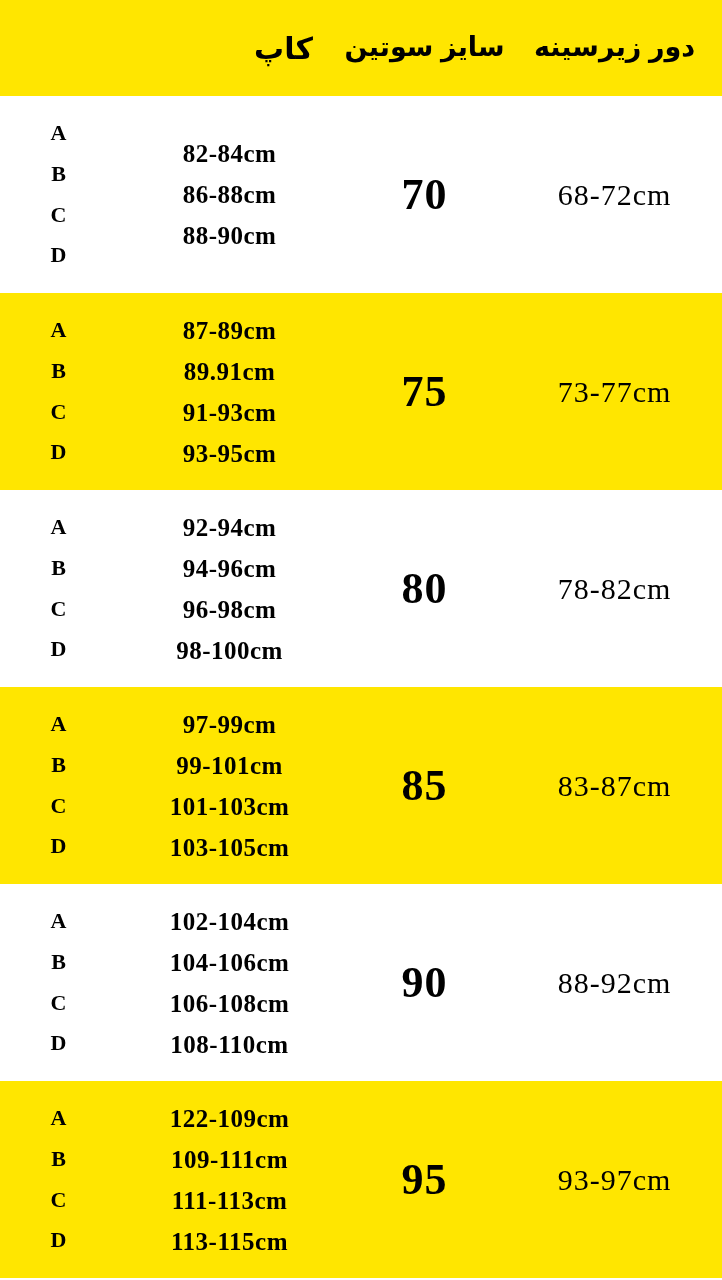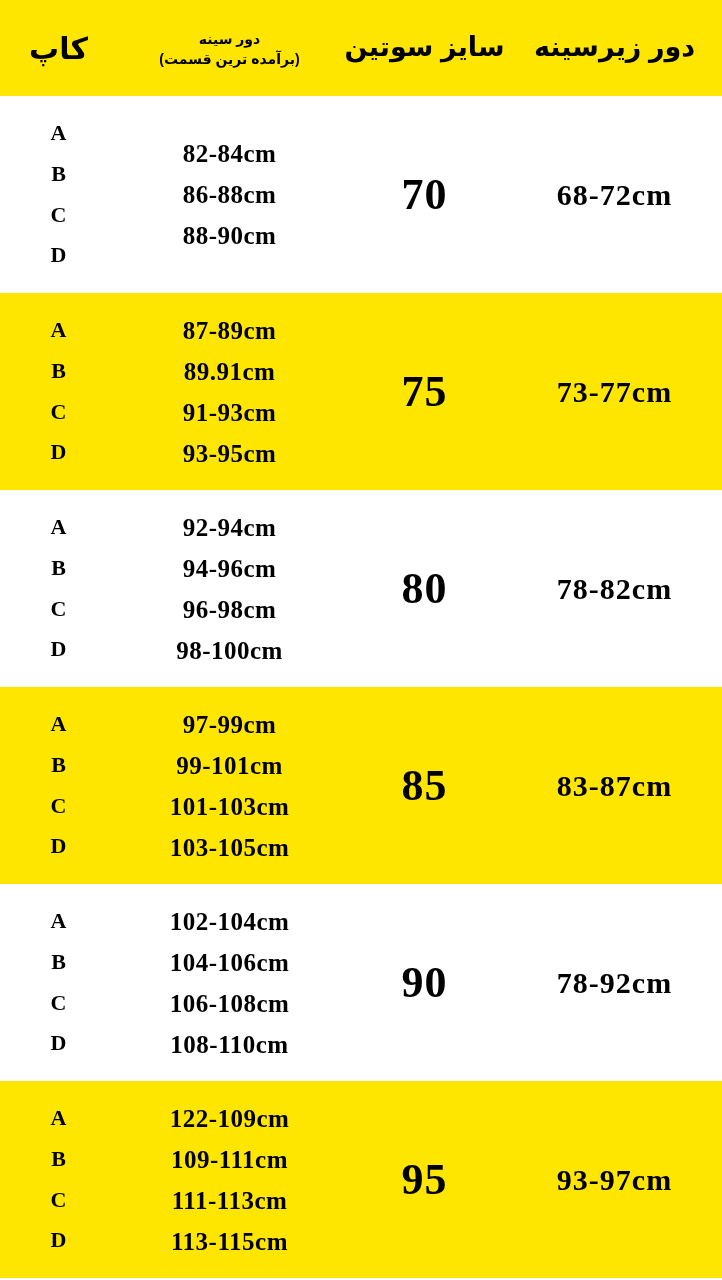--- a/index.html
+++ b/index.html
@@ -74,21 +74,21 @@
   .row.yellow { background: #ffe600; }
 
   .row > div {
     display: flex;
     align-items: center;
     justify-content: center;
     box-sizing: border-box;
   }
   .cell-underbust {
     font-family: "Liberation Serif", "DejaVu Serif", serif;
-    font-weight: bold;
+    font-weight: normal;
     font-size: 30px;
     letter-spacing: 1px;
     direction: ltr;
   }
   .cell-brasize {
     font-family: "Liberation Serif", "DejaVu Serif", serif;
     font-weight: bold;
     font-size: 44px;
     letter-spacing: 1px;
     direction: ltr;
@@ -122,24 +122,20 @@
 
 <div class="size-table">
 
   <div class="table-header">
     <div class="col-underbust">
       <span class="hdr-main">دور زیرسینه</span>
     </div>
     <div class="col-brasize">
       <span class="hdr-main">سایز سوتین</span>
     </div>
-    <div class="col-overbust">
-      <span class="hdr-sub">دور سینه</span>
-      <span class="hdr-sub">(برآمده ترین قسمت)</span>
-    </div>
     <div class="col-cup">
       <span class="hdr-cup">کاپ</span>
     </div>
   </div>
 
   <div id="rows-container">
       <div class="row white">
         <div class="col-underbust cell-underbust">68-72cm</div>
         <div class="col-brasize cell-brasize">70</div>
         <div class="col-overbust cell-overbust">
@@ -196,21 +192,21 @@
           <div class="line">103-105cm</div>
         </div>
         <div class="col-cup cell-cup">
           <div class="line">A</div>
           <div class="line">B</div>
           <div class="line">C</div>
           <div class="line">D</div>
         </div>
       </div>
       <div class="row white">
-        <div class="col-underbust cell-underbust">78-92cm</div>
+        <div class="col-underbust cell-underbust">88-92cm</div>
         <div class="col-brasize cell-brasize">90</div>
         <div class="col-overbust cell-overbust">
           <div class="line">102-104cm</div>
           <div class="line">104-106cm</div>
           <div class="line">106-108cm</div>
           <div class="line">108-110cm</div>
         </div>
         <div class="col-cup cell-cup">
           <div class="line">A</div>
           <div class="line">B</div>

